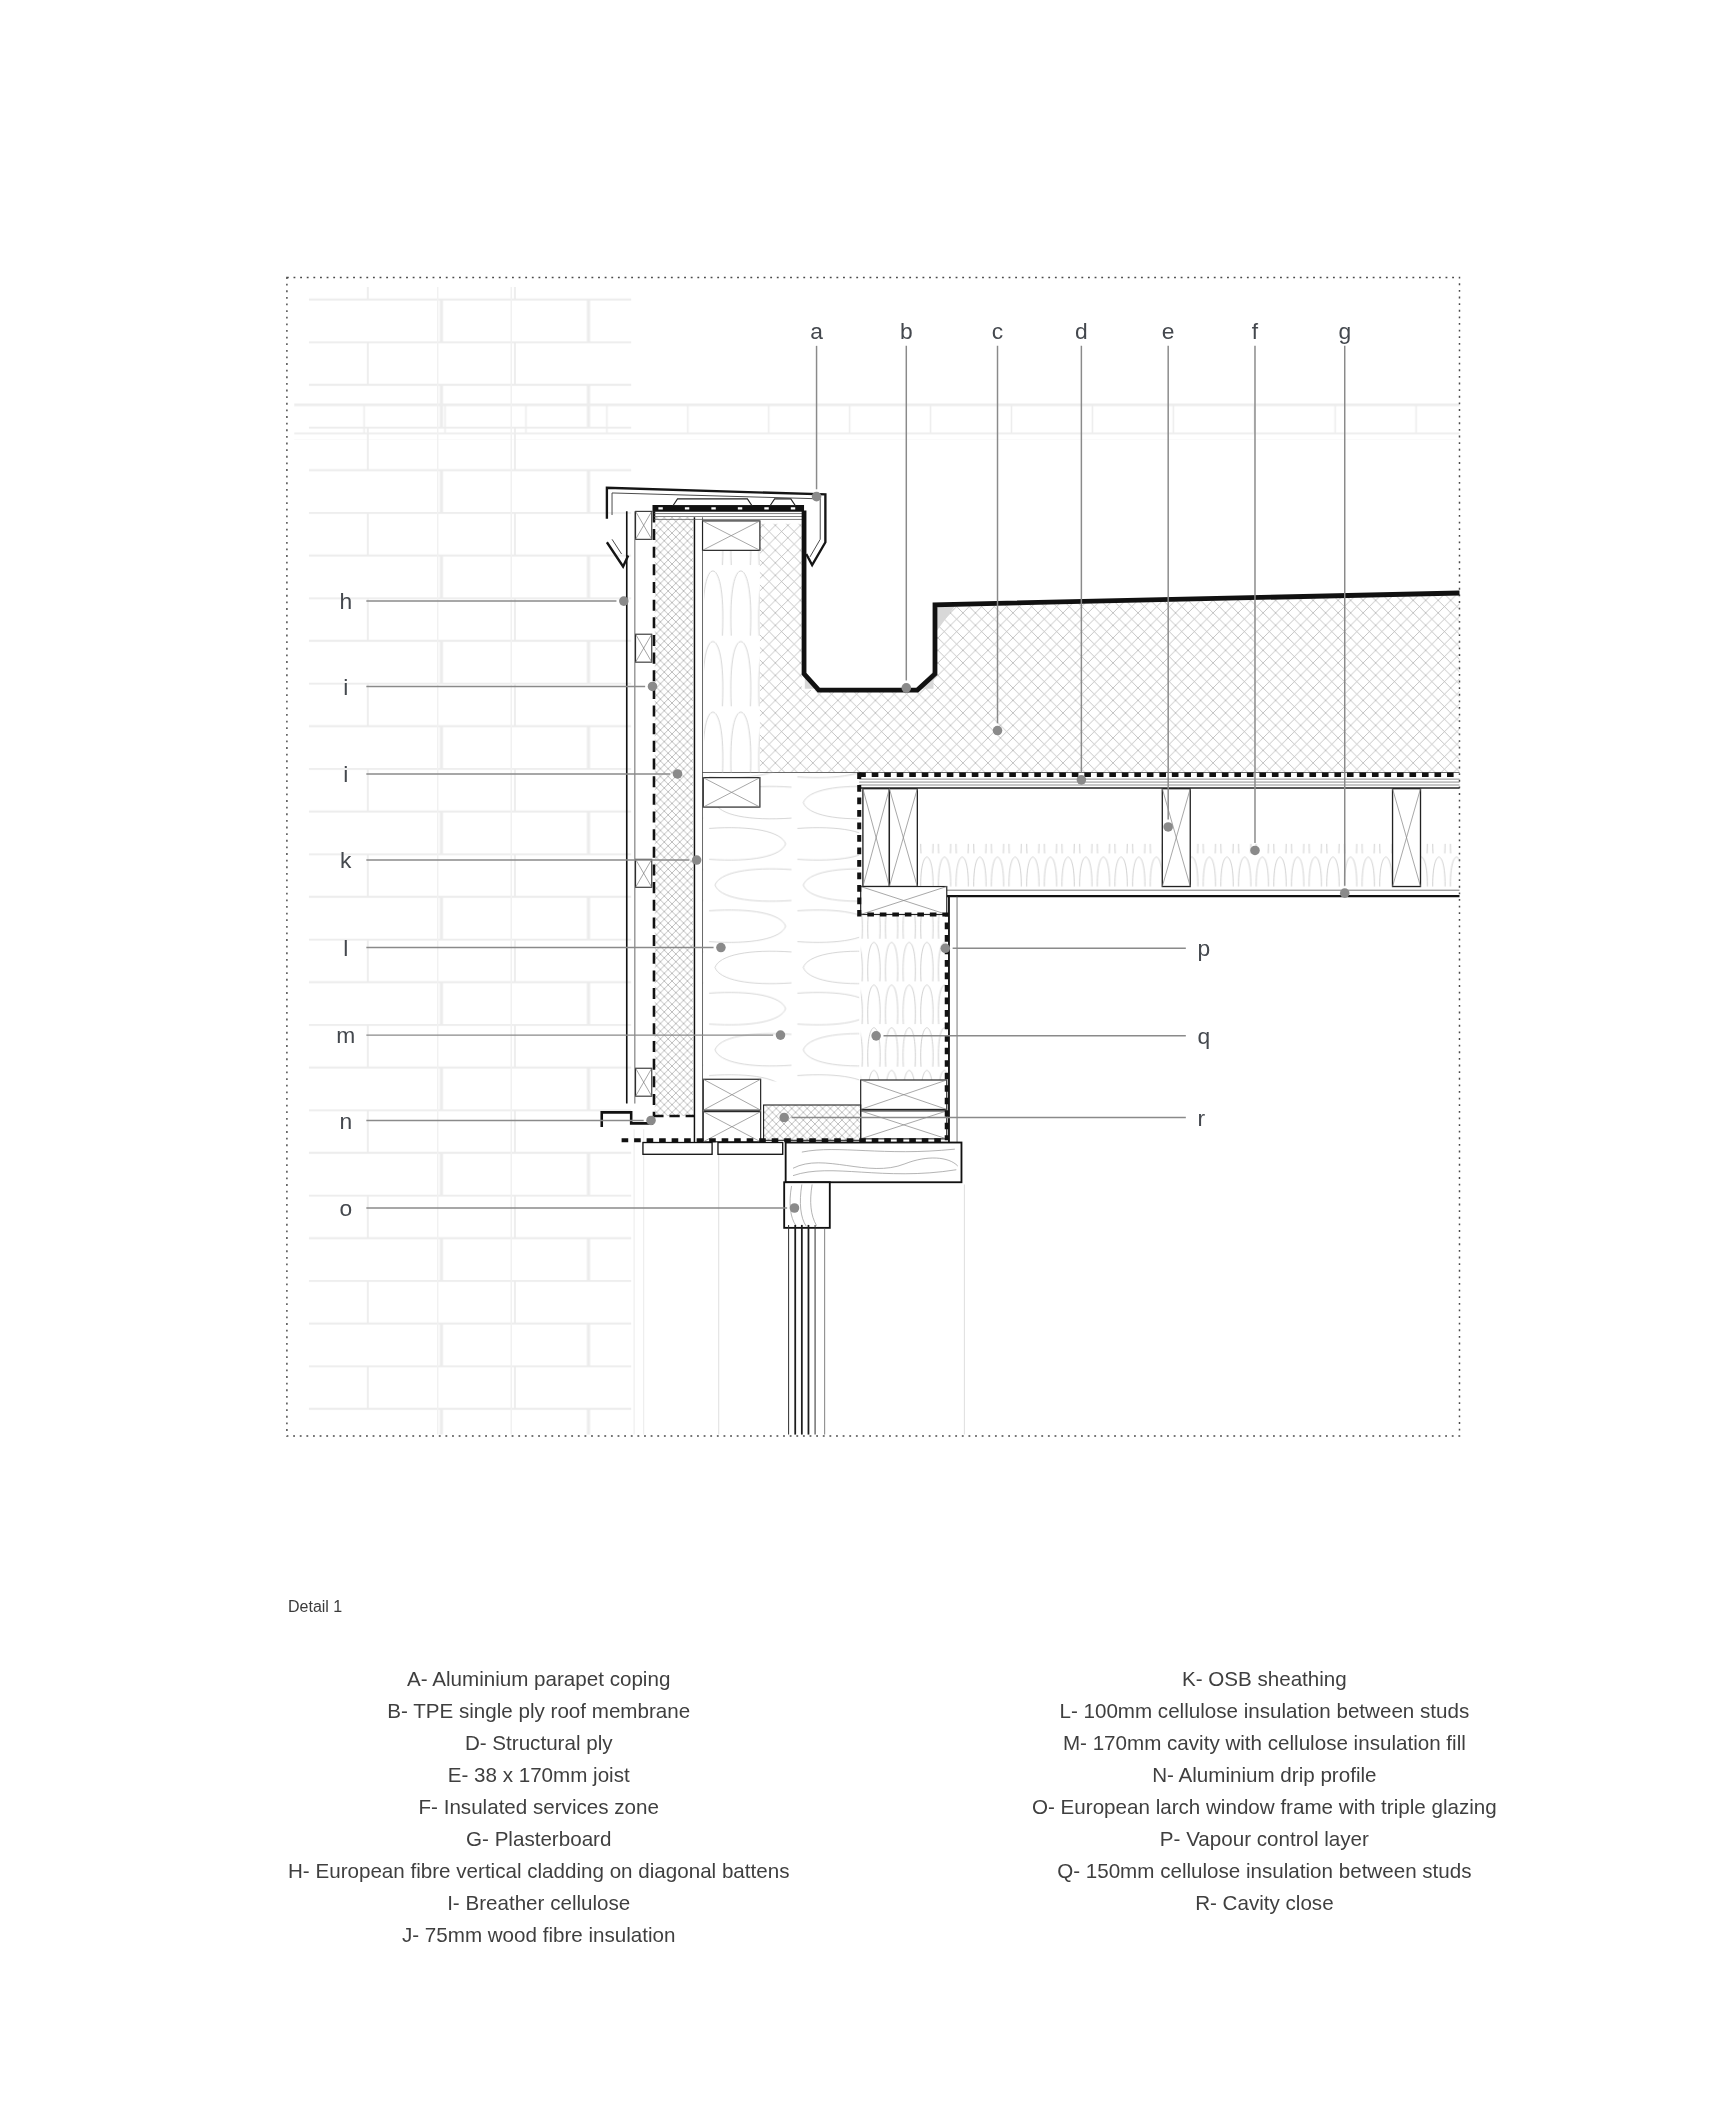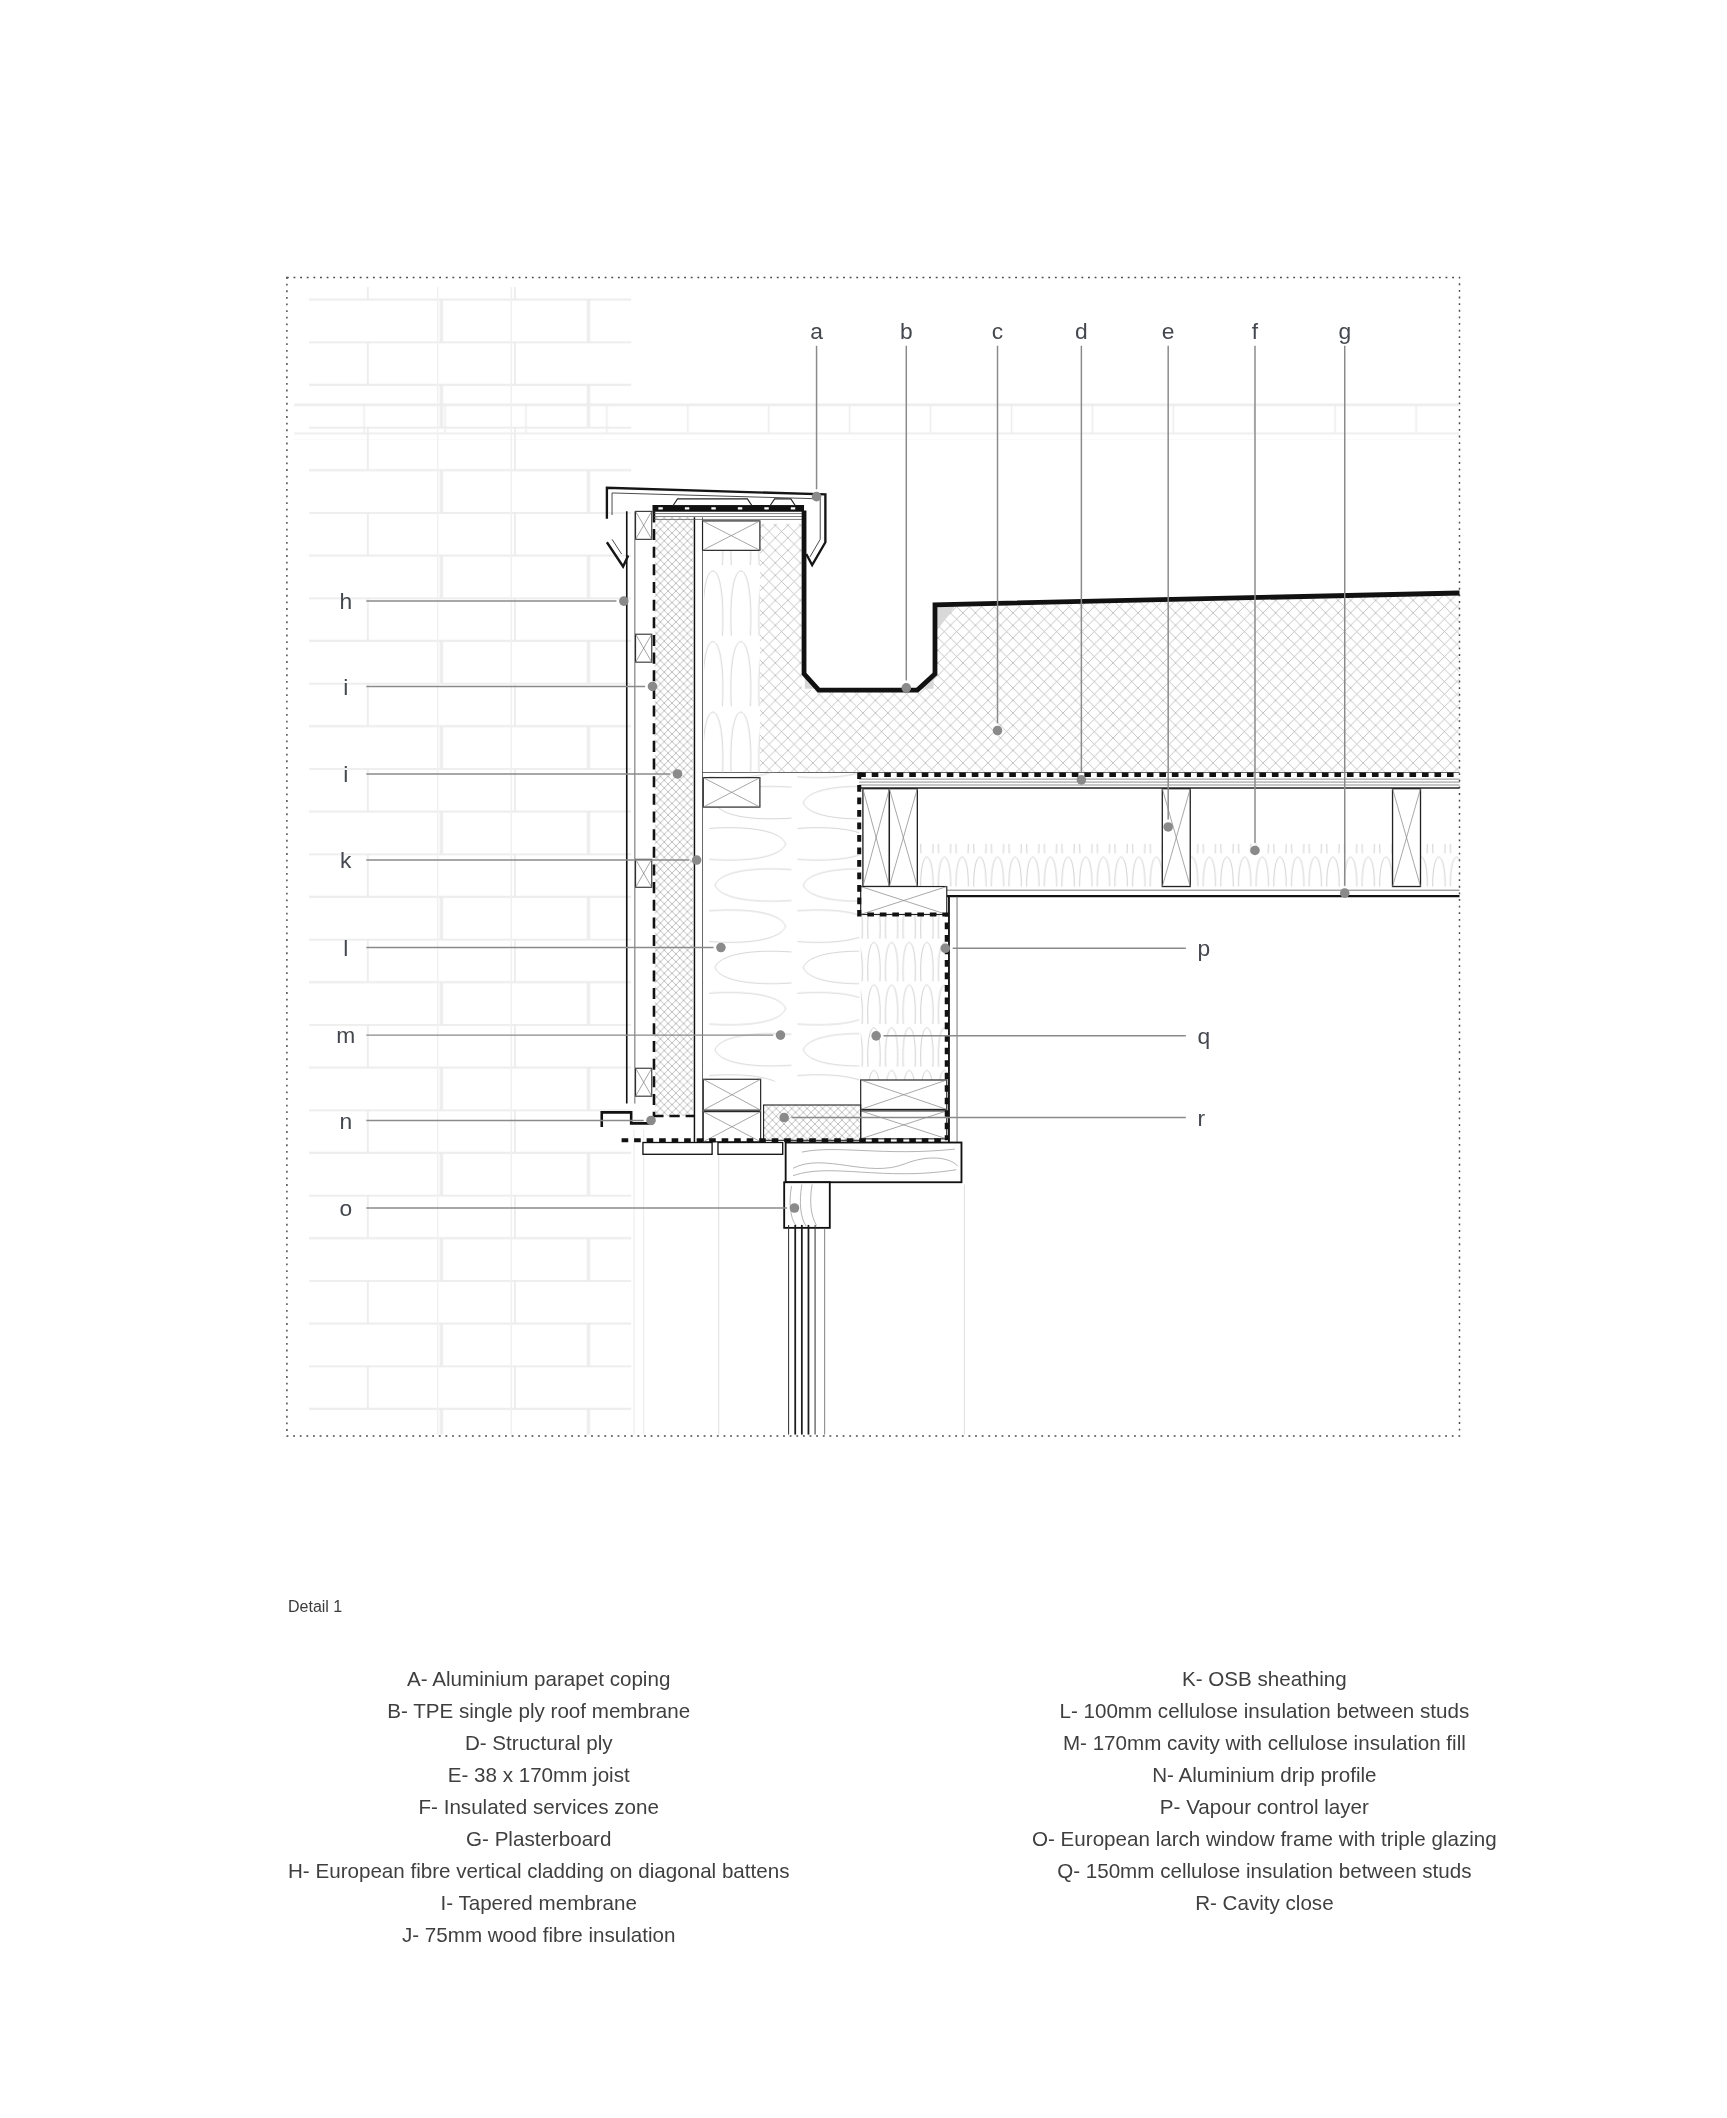--- a/index.html
+++ b/index.html
@@ -275,29 +275,29 @@
 <div class="legend">
   <div class="legend-title">Detail 1</div>
   <div class="legend-col left">
     <div class="legend-item">A- Aluminium parapet coping</div>
     <div class="legend-item">B- TPE single ply roof membrane</div>
     <div class="legend-item">D- Structural ply</div>
     <div class="legend-item">E- 38 x 170mm joist</div>
     <div class="legend-item">F- Insulated services zone</div>
     <div class="legend-item">G- Plasterboard</div>
     <div class="legend-item">H- European fibre vertical cladding on diagonal battens</div>
-    <div class="legend-item">I- Tapered membrane</div>
+    <div class="legend-item">I- Breather cellulose</div>
     <div class="legend-item">J- 75mm wood fibre insulation</div>
   </div>
   <div class="legend-col right">
     <div class="legend-item">K- OSB sheathing</div>
     <div class="legend-item">L- 100mm cellulose insulation between studs</div>
     <div class="legend-item">M- 170mm cavity with cellulose insulation fill</div>
     <div class="legend-item">N- Aluminium drip profile</div>
+    <div class="legend-item">O- European larch window frame with triple glazing</div>
     <div class="legend-item">P- Vapour control layer</div>
-    <div class="legend-item">O- European larch window frame with triple glazing</div>
     <div class="legend-item">Q- 150mm cellulose insulation between studs</div>
     <div class="legend-item">R- Cavity close</div>
   </div>
 </div>
 
 </div>
 
 
 </body></html>

